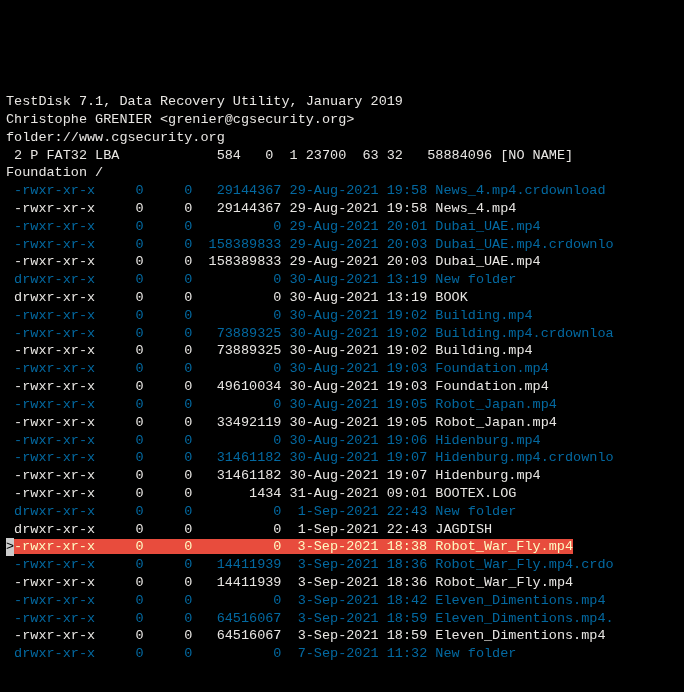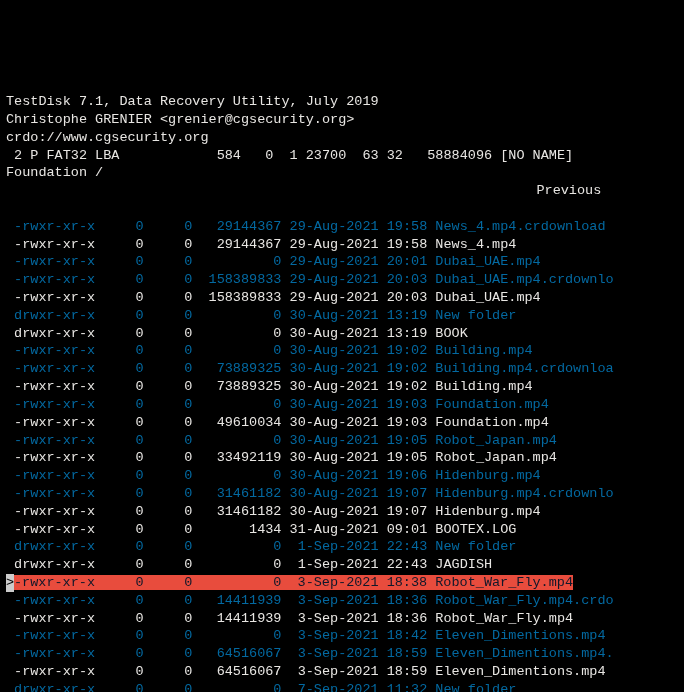--- a/index.html
+++ b/index.html
@@ -13,45 +13,44 @@
     width: 684px;
     height: 692px;
     overflow: hidden;
     white-space: pre;
   }
   .screen { padding: 4px 6px; }
   .red { color: #0369a1; }
   .white { color: #e8e6e3; }
   .sel {
     background: #e84c3d;
-    color: #0f172a;
+    color: #fef9c3;
   }
   .row { display: block; }
   .nav {
     display: block;
     text-align: center;
     color: #e8e6e3;
   }
   .cursor {
     display: inline-block;
     width: 8px;
     background: #ccc;
     color: #000;
   }
 </style>
 </head>
 <body>
 
 
 <div class="screen">
-<span class="white">TestDisk 7.1, Data Recovery Utility, July 2019</span>
+<span class="white">TestDisk 7.1, Data Recovery Utility, January 2019</span>
 <span class="white">Christophe GRENIER &lt;grenier@cgsecurity.org&gt;</span>
-<span class="white">crdo://www.cgsecurity.org</span>
+<span class="white">folder://www.cgsecurity.org</span>
 <span class="white"> 2 P FAT32 LBA            584   0  1 23700  63 32   58884096 [NO NAME]</span>
 <span class="white">Foundation /</span>
-<span class="nav">                                                        <span>Previous</span></span>
 <div id="file-list"><span class="row red"> -rwxr-xr-x     0     0   29144367 29-Aug-2021 19:58 News_4.mp4.crdownload</span><span class="row white"> -rwxr-xr-x     0     0   29144367 29-Aug-2021 19:58 News_4.mp4</span><span class="row red"> -rwxr-xr-x     0     0          0 29-Aug-2021 20:01 Dubai_UAE.mp4</span><span class="row red"> -rwxr-xr-x     0     0  158389833 29-Aug-2021 20:03 Dubai_UAE.mp4.crdownlo</span><span class="row white"> -rwxr-xr-x     0     0  158389833 29-Aug-2021 20:03 Dubai_UAE.mp4</span><span class="row red"> drwxr-xr-x     0     0          0 30-Aug-2021 13:19 New folder</span><span class="row white"> drwxr-xr-x     0     0          0 30-Aug-2021 13:19 BOOK</span><span class="row red"> -rwxr-xr-x     0     0          0 30-Aug-2021 19:02 Building.mp4</span><span class="row red"> -rwxr-xr-x     0     0   73889325 30-Aug-2021 19:02 Building.mp4.crdownloa</span><span class="row white"> -rwxr-xr-x     0     0   73889325 30-Aug-2021 19:02 Building.mp4</span><span class="row red"> -rwxr-xr-x     0     0          0 30-Aug-2021 19:03 Foundation.mp4</span><span class="row white"> -rwxr-xr-x     0     0   49610034 30-Aug-2021 19:03 Foundation.mp4</span><span class="row red"> -rwxr-xr-x     0     0          0 30-Aug-2021 19:05 Robot_Japan.mp4</span><span class="row white"> -rwxr-xr-x     0     0   33492119 30-Aug-2021 19:05 Robot_Japan.mp4</span><span class="row red"> -rwxr-xr-x     0     0          0 30-Aug-2021 19:06 Hidenburg.mp4</span><span class="row red"> -rwxr-xr-x     0     0   31461182 30-Aug-2021 19:07 Hidenburg.mp4.crdownlo</span><span class="row white"> -rwxr-xr-x     0     0   31461182 30-Aug-2021 19:07 Hidenburg.mp4</span><span class="row white"> -rwxr-xr-x     0     0       1434 31-Aug-2021 09:01 BOOTEX.LOG</span><span class="row red"> drwxr-xr-x     0     0          0  1-Sep-2021 22:43 New folder</span><span class="row white"> drwxr-xr-x     0     0          0  1-Sep-2021 22:43 JAGDISH</span><span class="row"><span class="cursor">&gt;</span><span class="sel">-rwxr-xr-x     0     0          0  3-Sep-2021 18:38 Robot_War_Fly.mp4</span></span><span class="row red"> -rwxr-xr-x     0     0   14411939  3-Sep-2021 18:36 Robot_War_Fly.mp4.crdo</span><span class="row white"> -rwxr-xr-x     0     0   14411939  3-Sep-2021 18:36 Robot_War_Fly.mp4</span><span class="row red"> -rwxr-xr-x     0     0          0  3-Sep-2021 18:42 Eleven_Dimentions.mp4</span><span class="row red"> -rwxr-xr-x     0     0   64516067  3-Sep-2021 18:59 Eleven_Dimentions.mp4.</span><span class="row white"> -rwxr-xr-x     0     0   64516067  3-Sep-2021 18:59 Eleven_Dimentions.mp4</span><span class="row red"> drwxr-xr-x     0     0          0  7-Sep-2021 11:32 New folder</span></div>
 
 
 
 </div>
 
 
 
 </body></html>

